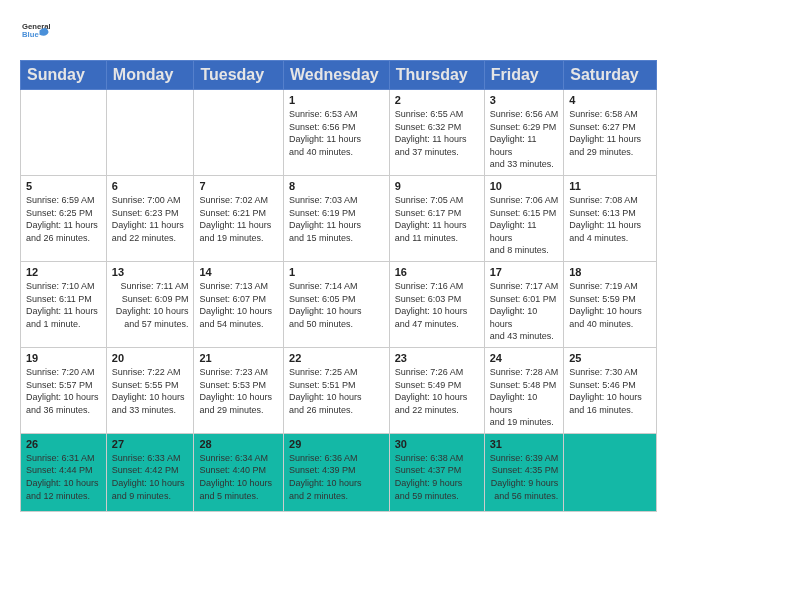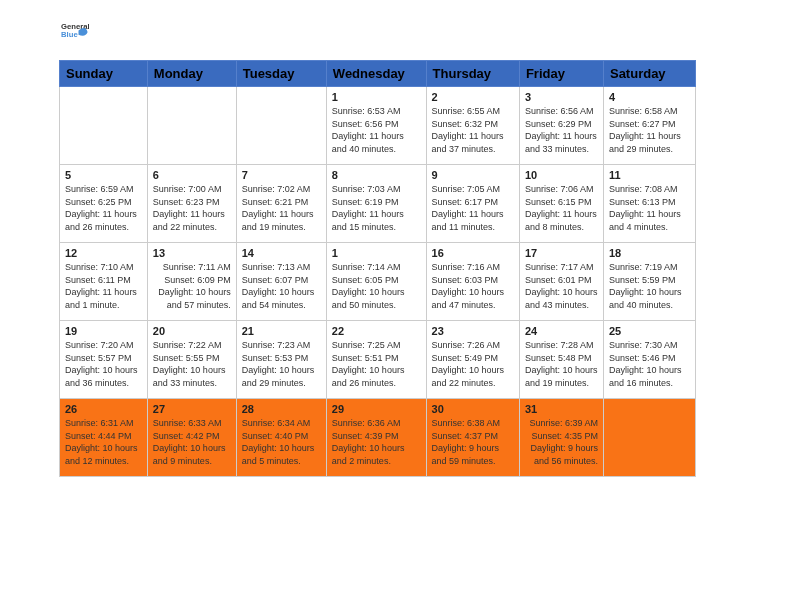--- a/index.html
+++ b/index.html
@@ -6,21 +6,20 @@
     body {
       font-family: Arial, sans-serif;
       background: #fff;
       width: 792px;
       height: 612px;
       overflow: hidden;
     }
     .page {
       width: 677px;
       padding: 18px 20px 10px 20px;
-      margin-left: 39px;
     }
     .header-row {
       display: flex;
       align-items: flex-start;
       justify-content: space-between;
       margin-bottom: 10px;
     }
     .logo {
       display: flex;
       align-items: center;
@@ -42,39 +41,39 @@
     .location-title {
       font-size: 16px;
       color: #333;
     }
     .calendar {
       width: 100%;
       border-collapse: collapse;
     }
     .calendar th {
       background: #3a6bbf;
-      color: #000000;
-      font-size: 13px;
+      color: #e5e5e5;
+      font-size: 16px;
       font-weight: bold;
       padding: 5px 6px;
       text-align: left;
       border: 1px solid #5580cc;
     }
     .calendar td {
       vertical-align: top;
       border: 1px solid #ccc;
       padding: 4px 5px;
       font-size: 9.5px;
       color: #222;
       width: 113px;
       height: 78px;
       background: #fff;
     }
     .calendar tr:last-child td {
-      background: #f97316;
+      background: #14b8a6;
     }
     .day-num {
       font-size: 11px;
       font-weight: bold;
       display: block;
       margin-bottom: 2px;
     }
     .cell-text {
       font-size: 9px;
       line-height: 1.4;

